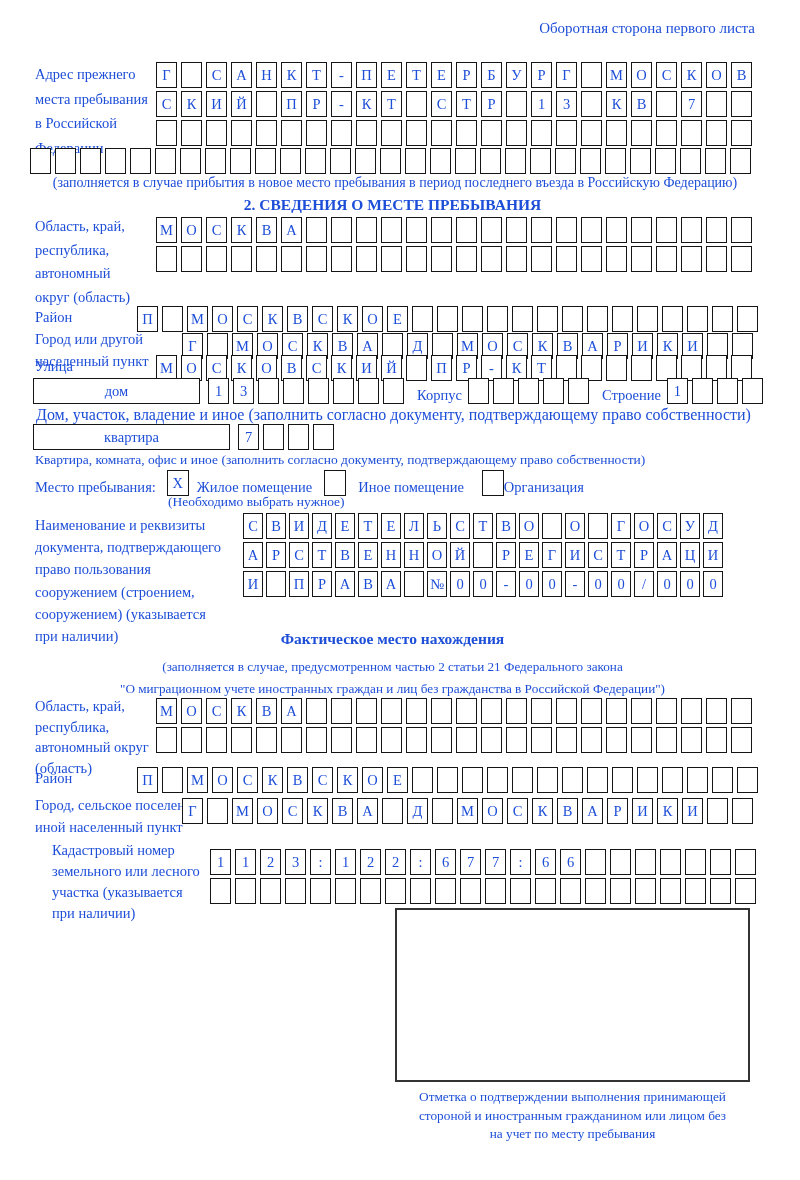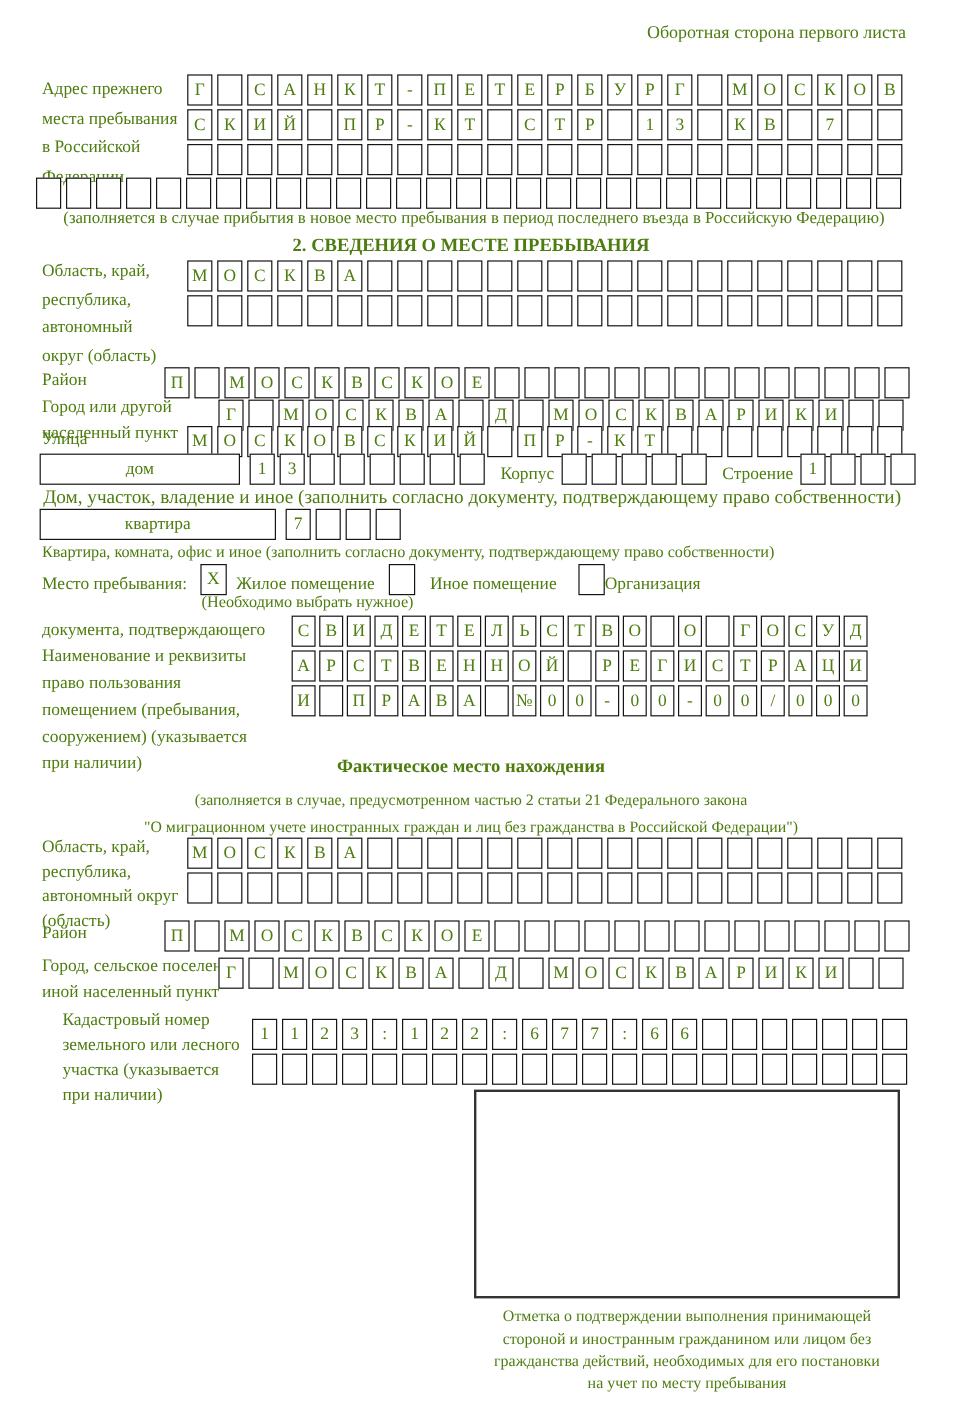--- a/index.html
+++ b/index.html
@@ -1,16 +1,16 @@
 <!DOCTYPE html>
 <html><head>
 <meta charset="utf-8">
 <style>
   html,body{margin:0;padding:0;background:#fff;}
-  .page{position:relative;width:800px;height:1180px;background:#fff;color:#4d7c0f;
+  .page{position:relative;width:800px;height:1180px;background:#fff;color:#1d4ed8;
         font-family:"Liberation Serif","DejaVu Serif",serif;overflow:hidden;}
   .abs{position:absolute;}
   .hdr{font-size:15px;}
   .label{font-size:14.5px;}
   .lines div{white-space:nowrap;}
   .note{font-size:14px;font-family:Liberation Serif, serif;}
   .center{text-align:center;}
   .title{font-size:15.5px;font-weight:bold;}
   .cells{display:flex;gap:4px;}
   .cell{width:21px;height:26px;border:1.6px solid #151515;box-sizing:border-box;
@@ -343,24 +343,24 @@
     <div class="cbox" style="margin-left:11px">X</div>
     <div class="label" style="margin-left:8px">Жилое помещение</div>
     <div class="cbox" style="margin-left:12px"></div>
     <div class="label" style="margin-left:12px">Иное помещение</div>
     <div class="cbox" style="margin-left:18px"></div>
     <div class="label" style="">Организация</div>
   </div>
   <div class="abs" style="top:494px;left:168px;font-size:13.5px">(Необходимо выбрать нужное)</div>
 
   <div class="abs label lines" style="top:514px;left:35px;line-height:22.2px">
+      <div>Наименование и реквизиты</div>
       <div>документа, подтверждающего</div>
-      <div>Наименование и реквизиты</div>
       <div>право пользования</div>
-      <div>помещением (пребывания,</div>
+      <div>сооружением (строением,</div>
       <div>сооружением) (указывается</div>
       <div>при наличии)</div>
     </div>
   <div class="abs cells doc-cells" style="top:513px;left:243px">
       <span class="cell">С</span>
       <span class="cell">В</span>
       <span class="cell">И</span>
       <span class="cell">Д</span>
       <span class="cell">Е</span>
       <span class="cell">Т</span>
@@ -603,17 +603,16 @@
       <span class="cell">&nbsp;</span>
       <span class="cell">&nbsp;</span>
       <span class="cell">&nbsp;</span>
       <span class="cell">&nbsp;</span>
     </div>
 
   <div class="abs stamp-box" style="top:908px;left:395px;width:355px;height:174px"></div>
   <div class="abs center lines" style="top:1088px;left:380px;width:385px;font-size:13.3px;line-height:18.5px">
       <div>Отметка о подтверждении выполнения принимающей</div>
       <div>стороной и иностранным гражданином или лицом без</div>
-      <div>гражданства действий, необходимых для его постановки</div>
       <div>на учет по месту пребывания</div>
     </div>
 
 </div>
 
 </body></html>

